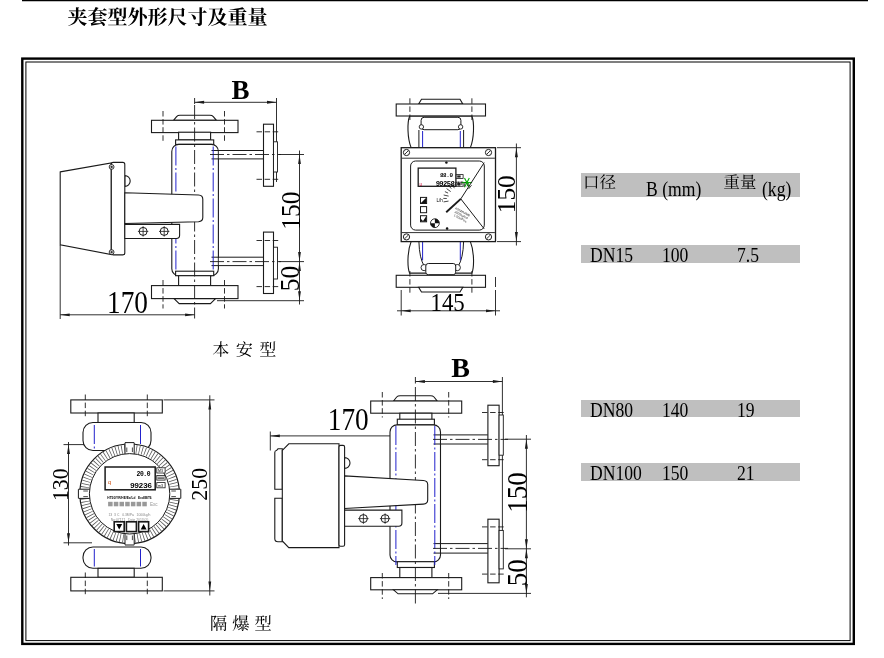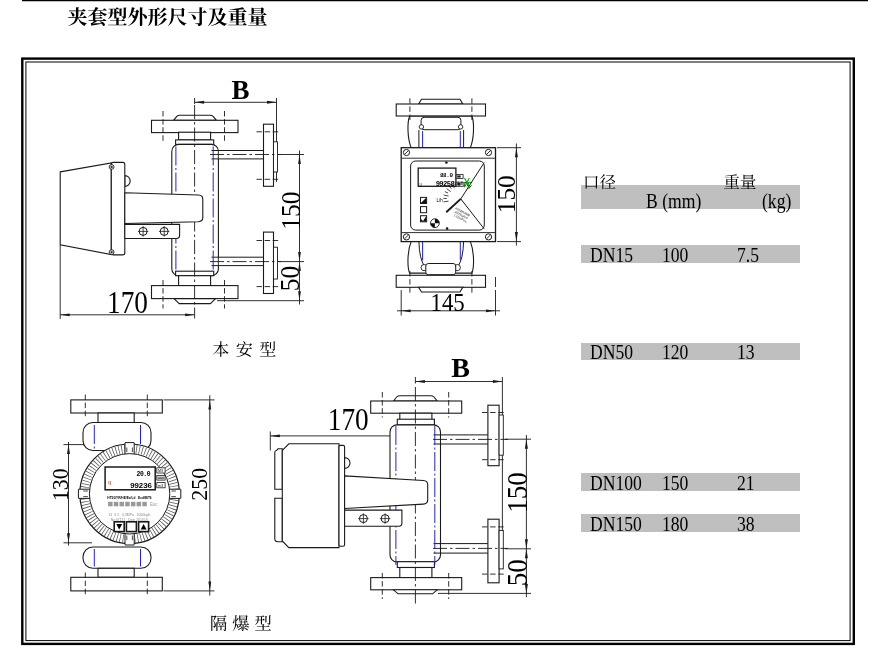--- a/index.html
+++ b/index.html
@@ -1,45 +1,40 @@
 <!DOCTYPE html>
 <html><head><meta charset="utf-8"><style>
 *{margin:0;padding:0;box-sizing:border-box}
 html,body{width:884px;height:658px;background:#fff;overflow:hidden;position:relative}
 #wrap{position:absolute;left:0;top:0;width:884px;height:658px;opacity:0.999}
 svg.ov{position:absolute;left:0;top:0}
 .band{position:absolute;left:581px;width:218.5px;background:#bfbfbf}
-.hdr{top:185px;height:23.6px}
+.hdr{top:173px;height:23.6px}
 .row{height:17.6px}
 .tc{position:absolute;bottom:-2.2px;font-family:"Liberation Serif",serif;font-size:20px;line-height:1;color:#000;transform:scaleX(0.88);transform-origin:left bottom;white-space:pre}
 </style></head><body>
 <div id="wrap">
 <div class="band hdr">
       <span class="tc" style="left:65px">B (mm)</span>
       <span class="tc" style="left:180.5px">(kg)</span>
     </div>
     <div class="band row" style="top:245px">
       <span class="tc" style="left:9.4px">DN15</span>
       <span class="tc" style="left:81.3px">100</span>
       <span class="tc" style="left:156px">7.5</span>
     </div>
-    <div class="band row" style="top:342.5px">
-      <span class="tc" style="left:9.4px">DN50</span>
-      <span class="tc" style="left:81.3px">120</span>
-      <span class="tc" style="left:156px">13</span>
+    <div class="band row" style="top:399.8px">
+      <span class="tc" style="left:9.4px">DN80</span>
+      <span class="tc" style="left:81.3px">140</span>
+      <span class="tc" style="left:156px">19</span>
     </div>
-    <div class="band row" style="top:473px">
+    <div class="band row" style="top:463px">
       <span class="tc" style="left:9.4px">DN100</span>
       <span class="tc" style="left:81.3px">150</span>
       <span class="tc" style="left:156px">21</span>
-    </div>
-    <div class="band row" style="top:514.4px">
-      <span class="tc" style="left:9.4px">DN150</span>
-      <span class="tc" style="left:81.3px">180</span>
-      <span class="tc" style="left:156px">38</span>
     </div>
 <svg class="ov" width="884" height="658" viewBox="0 0 884 658">
       <rect x="22.3" y="58.6" width="831.5" height="585.3" fill="none" stroke="#000" stroke-width="2.4"></rect>
       <rect x="25.9" y="62.0" width="824.2" height="578.6" fill="none" stroke="#000" stroke-width="1"></rect>
       <line x1="22.0" y1="0.6" x2="868.0" y2="0.6" stroke="#000" stroke-width="1.2" stroke-linecap="butt"></line>
       <path transform="translate(67.5,24.2) scale(0.020000,-0.020000)" d="M850.38916015625 552.83056640625Q847.38916015625 546.1005859375 837.524169921875 540.735595703125Q827.6591796875 535.37060546875 811.46923828125 539.1005859375Q791.8193359375 516.560546875 758.924560546875 485.0205078125Q726.02978515625 453.48046875 687.5400390625 421.400390625Q649.05029296875 389.3203125 610.560546875 362.7001953125L603.67041015625 367.7802734375Q621.29052734375 407.16015625 639.545654296875 456.0400390625Q657.80078125 504.919921875 673.19091796875 550.704833984375Q688.5810546875 596.48974609375 696.201171875 625.48974609375ZM159.37060546875 618.02978515625Q232.64990234375 596.24951171875 274.654541015625 566.20947265625Q316.6591796875 536.16943359375 333.5791015625 503.78955078125Q350.4990234375 471.40966796875 347.754150390625 443.434814453125Q345.00927734375 415.4599609375 328.424560546875 397.81005859375Q311.83984375 380.16015625 287.2001953125 379.1201171875Q262.560546875 378.080078125 234.69091796875 400.2998046875Q230.5009765625 437.2197265625 217.4208984375 474.98974609375Q204.3408203125 512.759765625 186.355712890625 548.164794921875Q168.37060546875 583.56982421875 150.0205078125 612.48974609375ZM843.69091796875 433.2587890625Q843.69091796875 433.2587890625 856.435791015625 423.243896484375Q869.1806640625 413.22900390625 888.345458984375 397.88916015625Q907.51025390625 382.54931640625 929.0400390625 364.9794921875Q950.56982421875 347.40966796875 967.86962890625 332.02978515625Q964.1396484375 316.02978515625 939.94970703125 316.02978515625H38.8603515625L30.59033203125 344.56982421875H775.95166015625ZM791.85107421875 762.5791015625Q791.85107421875 762.5791015625 804.23095703125 753.1591796875Q816.61083984375 743.7392578125 836.045654296875 729.359375Q855.48046875 714.9794921875 876.645263671875 698.36962890625Q897.81005859375 681.759765625 915.64990234375 666.3798828125Q913.64990234375 658.3798828125 905.919921875 654.3798828125Q898.18994140625 650.3798828125 887.18994140625 650.3798828125H78.1005859375L69.83056640625 678.919921875H724.3017578125ZM543.40966796875 342.27001953125Q554.94970703125 293.81005859375 584.274658203125 248.784912109375Q613.599609375 203.759765625 664.654541015625 164.114501953125Q715.70947265625 124.46923828125 791.20947265625 91.87890625Q866.70947265625 59.28857421875 969.599609375 35.88818359375L969.0595703125 23.158203125Q923.51025390625 14.12841796875 897.235595703125 -11.446044921875Q870.9609375 -37.0205078125 865.69091796875 -89.86962890625Q777.29052734375 -55.439453125 716.915283203125 -5.8994140625Q656.5400390625 43.640625 618.64990234375 101.560546875Q580.759765625 159.48046875 559.6796875 220.3203125Q538.599609375 281.16015625 528.78955078125 338.4599609375ZM543.7392578125 495.5810546875Q543.00927734375 414.85107421875 529.58935546875 340.486083984375Q516.16943359375 266.12109375 483.78955078125 200.216064453125Q451.40966796875 134.31103515625 394.06982421875 78.73095703125Q336.72998046875 23.15087890625 249.525146484375 -19.104248046875Q162.3203125 -61.359375 38.48046875 -88.78955078125L33.13037109375 -76.08935546875Q153.80078125 -28.8994140625 230.0009765625 31.6005859375Q306.201171875 92.1005859375 348.146240234375 165.140625Q390.09130859375 238.1806640625 406.09130859375 321.165771484375Q422.09130859375 404.15087890625 422.09130859375 496.041015625V847.24951171875L580.19921875 831.94970703125Q578.46923828125 821.94970703125 570.96923828125 814.44970703125Q563.46923828125 806.94970703125 543.7392578125 803.94970703125Z" fill="#000"></path>
       <path transform="translate(87.5,24.2) scale(0.020000,-0.020000)" d="M506.36865234375 170.72998046875Q471.2587890625 144.3798828125 419.864013671875 115.90966796875Q368.46923828125 87.439453125 313.3994140625 63.1591796875Q258.32958984375 38.87890625 211.86962890625 24.0986328125L211.599609375 34.90869140625H263.68896484375Q260.22900390625 -17.75048828125 243.104248046875 -47.31005859375Q225.9794921875 -76.86962890625 204.56982421875 -83.78955078125L162.81005859375 47.82861328125Q162.81005859375 47.82861328125 174.22998046875 49.82861328125Q185.64990234375 51.82861328125 193.2998046875 55.0185546875Q221.080078125 65.71875 250.495361328125 89.458984375Q279.91064453125 113.19921875 304.19091796875 139.66943359375Q328.47119140625 166.1396484375 339.44140625 183.2998046875H506.36865234375ZM184.18994140625 42.0986328125Q222.72998046875 40.1787109375 282.77001953125 40.163818359375Q342.81005859375 40.14892578125 417.255126953125 41.76904296875Q491.7001953125 43.38916015625 573.8203125 46.50927734375Q655.9404296875 49.62939453125 737.91064453125 53.9794921875L738.45068359375 38.62939453125Q650.8603515625 16.32958984375 517.27001953125 -12.025146484375Q383.6796875 -40.3798828125 215.599609375 -65.86962890625ZM608.7001953125 709.759765625Q634.6201171875 668.2197265625 675.580078125 635.154541015625Q716.5400390625 602.08935546875 766.864990234375 577.674072265625Q817.18994140625 553.2587890625 870.419921875 537.20849609375Q923.64990234375 521.158203125 974.10986328125 512.64794921875L972.83984375 498.72802734375Q936.3203125 480.20849609375 914.155517578125 454.823974609375Q891.99072265625 429.439453125 887.720703125 396.18994140625Q823.45068359375 424.72998046875 767.195556640625 469.364990234375Q710.9404296875 514 667.05029296875 572.18994140625Q623.16015625 630.3798828125 592.35009765625 697.48974609375ZM556.30908203125 805Q548.4990234375 783.35009765625 515.84912109375 787.080078125Q478.5791015625 708.89013671875 415.024169921875 631.755126953125Q351.46923828125 554.6201171875 257.114501953125 488.31005859375Q162.759765625 422 32.51025390625 374.72998046875L24.7001953125 385.5400390625Q131.080078125 447.759765625 205.97021484375 527.099609375Q280.8603515625 606.439453125 329.37060546875 691.534423828125Q377.880859375 776.62939453125 404.85107421875 854.24951171875ZM838.1806640625 794.68896484375Q838.1806640625 794.68896484375 850.695556640625 785.26904296875Q863.21044921875 775.84912109375 882.185302734375 760.96923828125Q901.16015625 746.08935546875 922.864990234375 729.344482421875Q944.56982421875 712.599609375 961.94970703125 697.2197265625Q959.94970703125 689.2197265625 952.2197265625 685.2197265625Q944.48974609375 681.2197265625 933.48974609375 681.2197265625H48.8603515625L40.59033203125 709.759765625H770.7412109375ZM390.2587890625 178.78955078125Q390.2587890625 178.78955078125 364.42919921875 178.78955078125Q338.599609375 178.78955078125 292.67041015625 178.78955078125H271.07080078125V544.7802734375L307 589.8193359375L403.71875 553.40966796875H390.2587890625ZM614.59033203125 143.51953125Q699.56982421875 130.38916015625 753.28955078125 105.214111328125Q807.00927734375 80.0390625 834.334228515625 49.92919921875Q861.6591796875 19.8193359375 867.644287109375 -8.71044921875Q873.62939453125 -37.240234375 863.004638671875 -57.675048828125Q852.3798828125 -78.10986328125 829.605224609375 -84.434814453125Q806.83056640625 -90.759765625 777.23095703125 -75.4599609375Q761.23095703125 -39.16015625 732.3408203125 -0.375244140625Q703.45068359375 38.40966796875 670.155517578125 73.964599609375Q636.8603515625 109.51953125 605.7802734375 136.16943359375ZM650.69091796875 382.22900390625Q650.69091796875 382.22900390625 668.03076171875 369.5791015625Q685.37060546875 356.92919921875 709.765380859375 338.954345703125Q734.16015625 320.9794921875 753.4599609375 304.32958984375Q749.72998046875 288.32958984375 726.5400390625 288.32958984375H322.2998046875V316.86962890625H594.9814453125ZM643.37060546875 498.76904296875Q643.37060546875 498.76904296875 659.98046875 486.84912109375Q676.59033203125 474.92919921875 699.525146484375 457.684326171875Q722.4599609375 440.439453125 741.2998046875 423.78955078125Q738.02978515625 407.78955078125 714.56982421875 407.78955078125H322.2998046875V436.32958984375H589.85107421875ZM652.59033203125 610.92919921875Q652.59033203125 610.92919921875 667.835205078125 599.50927734375Q683.080078125 588.08935546875 704.64990234375 571.939453125Q726.2197265625 555.78955078125 743.599609375 540.86962890625Q740.32958984375 524.86962890625 717.1396484375 524.86962890625H322.2998046875V553.40966796875H603.720703125ZM821.77099609375 271.22900390625Q821.77099609375 271.22900390625 833.785888671875 262.5390625Q845.80078125 253.84912109375 865.005615234375 240.19921875Q884.21044921875 226.54931640625 905.01025390625 210.534423828125Q925.81005859375 194.51953125 943.64990234375 179.86962890625Q939.919921875 163.86962890625 915.4599609375 163.86962890625H60.05029296875L51.7802734375 192.40966796875H755.41162109375Z" fill="#000"></path>
       <path transform="translate(107.5,24.2) scale(0.020000,-0.020000)" d="M52.99072265625 772.4599609375H414.361328125L471.3408203125 843.08935546875Q471.3408203125 843.08935546875 489.315673828125 829.439453125Q507.29052734375 815.78955078125 531.955322265625 796.6796875Q556.6201171875 777.56982421875 576.18994140625 760.18994140625Q572.18994140625 744.18994140625 549 744.18994140625H60.99072265625ZM32.48046875 578.10986328125H444.99072265625L500.3203125 656.119140625Q500.3203125 656.119140625 517.7001953125 641.2392578125Q535.080078125 626.359375 558.419921875 605.28955078125Q581.759765625 584.2197265625 599.40966796875 565.83984375Q596.1396484375 549.83984375 572.94970703125 549.83984375H40.48046875ZM597.5810546875 788.18994140625 737.70947265625 775.27001953125Q736.70947265625 766 729.66943359375 759.5Q722.62939453125 753 704.62939453125 750V437.10986328125Q704.62939453125 433.10986328125 691.099609375 426.784912109375Q677.56982421875 420.4599609375 657.525146484375 415.635009765625Q637.48046875 410.81005859375 616.80078125 410.81005859375H597.5810546875ZM335.361328125 772.4599609375H444.599609375V306.89013671875Q443.86962890625 303.16015625 420.094970703125 292.645263671875Q396.3203125 282.13037109375 354.5009765625 282.13037109375H335.361328125ZM807.361328125 831.5400390625 952.32958984375 818.89013671875Q951.0595703125 808.16015625 943.0595703125 801.66015625Q935.0595703125 795.16015625 917.78955078125 792.16015625V393.19921875Q917.78955078125 354.40966796875 908.90966796875 327.4599609375Q900.02978515625 300.51025390625 870.89013671875 284.67041015625Q841.75048828125 268.83056640625 780.7412109375 263.37060546875Q779.47119140625 288.97021484375 775.47119140625 307.68994140625Q771.47119140625 326.40966796875 762.01123046875 339.24951171875Q752.01123046875 351.08935546875 735.876220703125 359.96923828125Q719.7412109375 368.84912109375 688.63134765625 374.76904296875V388.84912109375Q688.63134765625 388.84912109375 701.496337890625 387.84912109375Q714.361328125 386.84912109375 732.361328125 385.714111328125Q750.361328125 384.5791015625 766.59130859375 383.5791015625Q782.8212890625 382.5791015625 789.55126953125 382.5791015625Q800.09130859375 382.5791015625 803.726318359375 386.34912109375Q807.361328125 390.119140625 807.361328125 397.92919921875ZM437.85107421875 330.02978515625 594.0390625 317.10986328125Q593.0390625 306.3798828125 585.4990234375 299.014892578125Q577.958984375 291.64990234375 557.76904296875 288.64990234375V-46.1396484375H437.85107421875ZM122.45068359375 182.3203125H708.5009765625L770.21044921875 262.0595703125Q770.21044921875 262.0595703125 781.8603515625 253.1396484375Q793.51025390625 244.2197265625 810.985107421875 230.204833984375Q828.4599609375 216.18994140625 847.7998046875 199.945068359375Q867.1396484375 183.7001953125 883.51953125 169.7802734375Q879.51953125 154.05029296875 855.0595703125 154.05029296875H130.45068359375ZM31.48046875 -29.759765625H788.77099609375L852.48046875 52.24951171875Q852.48046875 52.24951171875 864.13037109375 43.194580078125Q875.7802734375 34.1396484375 894.255126953125 19.759765625Q912.72998046875 5.3798828125 932.56982421875 -11.0Q952.40966796875 -27.3798828125 968.78955078125 -42.02978515625Q964.78955078125 -58.02978515625 940.32958984375 -58.02978515625H39.75048828125ZM150.09130859375 772.4599609375H256.86962890625V608.91064453125Q256.86962890625 566.1806640625 250.1396484375 518.220703125Q243.40966796875 470.2607421875 221.259765625 423.165771484375Q199.10986328125 376.07080078125 154.675048828125 333.57080078125Q110.240234375 291.07080078125 33.83056640625 258.2607421875L25.21044921875 267.880859375Q81.80078125 317.880859375 108.0009765625 374.975830078125Q134.201171875 432.07080078125 142.146240234375 491.7607421875Q150.09130859375 551.45068359375 150.09130859375 608.640625Z" fill="#000"></path>
       <path transform="translate(127.5,24.2) scale(0.020000,-0.020000)" d="M380.279296875 812.3798828125Q377.279296875 802.64990234375 368.279296875 796.284912109375Q359.279296875 789.919921875 341.54931640625 789.4599609375Q297.9794921875 617.9404296875 223.814697265625 494.725341796875Q149.64990234375 371.51025390625 43.400390625 291.51025390625L31.3203125 299.59033203125Q76.0205078125 366.89013671875 113.355712890625 454.419921875Q150.69091796875 541.94970703125 177.526123046875 642.32958984375Q204.361328125 742.70947265625 215.6015625 848.70947265625ZM415.79150390625 666.10986328125 478.720703125 732.68896484375 589.54931640625 632.6201171875Q580.279296875 618.97021484375 548.08935546875 615.05029296875Q532.00927734375 503.21044921875 500.96923828125 398.195556640625Q469.92919921875 293.1806640625 414.00927734375 201.220703125Q358.08935546875 109.2607421875 266.40966796875 34.720703125Q174.72998046875 -39.8193359375 37.1005859375 -89.9794921875L28.29052734375 -78.359375Q129.560546875 -19.16943359375 200.91064453125 61.115478515625Q272.2607421875 141.400390625 318.515869140625 237.915283203125Q364.77099609375 334.43017578125 390.796142578125 442.445068359375Q416.8212890625 550.4599609375 427.71142578125 666.10986328125ZM188.3798828125 502.0595703125Q262.439453125 488.439453125 305.04931640625 463.384521484375Q347.6591796875 438.32958984375 364.779296875 409.624755859375Q381.8994140625 380.919921875 379.544677734375 355.215087890625Q377.18994140625 329.51025390625 360.685302734375 312.725341796875Q344.1806640625 295.9404296875 319.446044921875 295.225341796875Q294.71142578125 294.51025390625 267.3017578125 316.3798828125Q264.33154296875 348.02978515625 251.566162109375 380.854736328125Q238.80078125 413.6796875 220.17041015625 443.504638671875Q201.5400390625 473.32958984375 180.2998046875 495.70947265625ZM473.5009765625 666.10986328125V637.56982421875H244.18994140625L251.18994140625 666.10986328125ZM721.4189453125 535.439453125Q811.36865234375 515.19921875 866.55859375 483.834228515625Q921.74853515625 452.46923828125 948.273681640625 417.359375Q974.798828125 382.24951171875 978.0791015625 350.814697265625Q981.359375 319.3798828125 967.7197265625 298.0Q954.080078125 276.6201171875 928.48046875 272.445068359375Q902.880859375 268.27001953125 871.01123046875 288.94970703125Q860.6611328125 319.86962890625 843.380859375 352.464599609375Q826.1005859375 385.0595703125 804.240234375 416.28955078125Q782.3798828125 447.51953125 758.51953125 476.4794921875Q734.6591796875 505.439453125 712.60888671875 528.8193359375ZM774.60888671875 827.70947265625Q773.3388671875 817.70947265625 765.8388671875 810.344482421875Q758.3388671875 802.9794921875 737.87890625 799.9794921875V-55.5400390625Q737.87890625 -61 723.38916015625 -69.284912109375Q708.8994140625 -77.56982421875 687.02978515625 -84.2197265625Q665.16015625 -90.86962890625 642.29052734375 -90.86962890625H618.69091796875V843.54931640625Z" fill="#000"></path>
       <path transform="translate(147.5,24.2) scale(0.020000,-0.020000)" d="M48.29052734375 759.10986328125H454.720703125L514.89013671875 838.30908203125Q514.89013671875 838.30908203125 526.0400390625 829.38916015625Q537.18994140625 820.46923828125 554.664794921875 806.454345703125Q572.1396484375 792.439453125 590.9794921875 776.32958984375Q609.8193359375 760.2197265625 625.19921875 746.56982421875Q621.19921875 730.56982421875 597.00927734375 730.56982421875H56.29052734375ZM27.67041015625 449.59033203125H487.8603515625L545.919921875 532.439453125Q545.919921875 532.439453125 556.33984375 523.154541015625Q566.759765625 513.86962890625 583.1396484375 499.259765625Q599.51953125 484.64990234375 617.264404296875 468.175048828125Q635.00927734375 451.7001953125 648.92919921875 437.05029296875Q644.92919921875 421.3203125 621.46923828125 421.3203125H35.67041015625ZM369.5009765625 759.10986328125H483.5791015625V-45.89013671875Q482.84912109375 -51.81005859375 458.4794921875 -65.014892578125Q434.10986328125 -78.2197265625 390.1005859375 -78.2197265625H369.5009765625ZM150.4208984375 759.10986328125H262.5791015625V453.35009765625Q262.5791015625 384.16015625 256.714111328125 310.7001953125Q250.84912109375 237.240234375 229.46923828125 165.415283203125Q208.08935546875 93.59033203125 162.1396484375 28.225341796875Q116.18994140625 -37.1396484375 36.0205078125 -90.40966796875L26.13037109375 -82.0595703125Q83.1005859375 -4.32958984375 109.220703125 83.995361328125Q135.3408203125 172.3203125 142.880859375 266.375244140625Q150.4208984375 360.43017578125 150.4208984375 452.35009765625ZM825.39111328125 836.62939453125 964.08935546875 751.37060546875Q958.359375 743.640625 949.764404296875 741.275634765625Q941.16943359375 738.91064453125 924.16943359375 741.91064453125Q851.56982421875 673.0205078125 762.5 617.335205078125Q673.43017578125 561.64990234375 579.240234375 524.86962890625L571.35009765625 538.48974609375Q646.8603515625 594.6796875 710.45068359375 670.964599609375Q774.041015625 747.24951171875 825.39111328125 836.62939453125ZM823.63134765625 579.8994140625 967.8994140625 496.37060546875Q962.439453125 488.640625 953.574462890625 485.775634765625Q944.70947265625 482.91064453125 926.9794921875 486.1806640625Q846.56982421875 402.1005859375 748.824951171875 342.495361328125Q651.080078125 282.89013671875 540.35009765625 244.64990234375L533.72998046875 258.27001953125Q622.3203125 315.64990234375 694.49072265625 396.354736328125Q766.6611328125 477.0595703125 823.63134765625 579.8994140625ZM834.1416015625 322.32958984375 986.51953125 247.1005859375Q982.24951171875 238.640625 972.78955078125 235.41064453125Q963.32958984375 232.1806640625 945.599609375 234.45068359375Q857.2998046875 109.880859375 745.10986328125 34.125732421875Q632.919921875 -41.62939453125 490.81005859375 -85.86962890625L485.18994140625 -71.9794921875Q599.3203125 -6.86962890625 685.30078125 87.89013671875Q771.28125 182.64990234375 834.1416015625 322.32958984375Z" fill="#000"></path>

